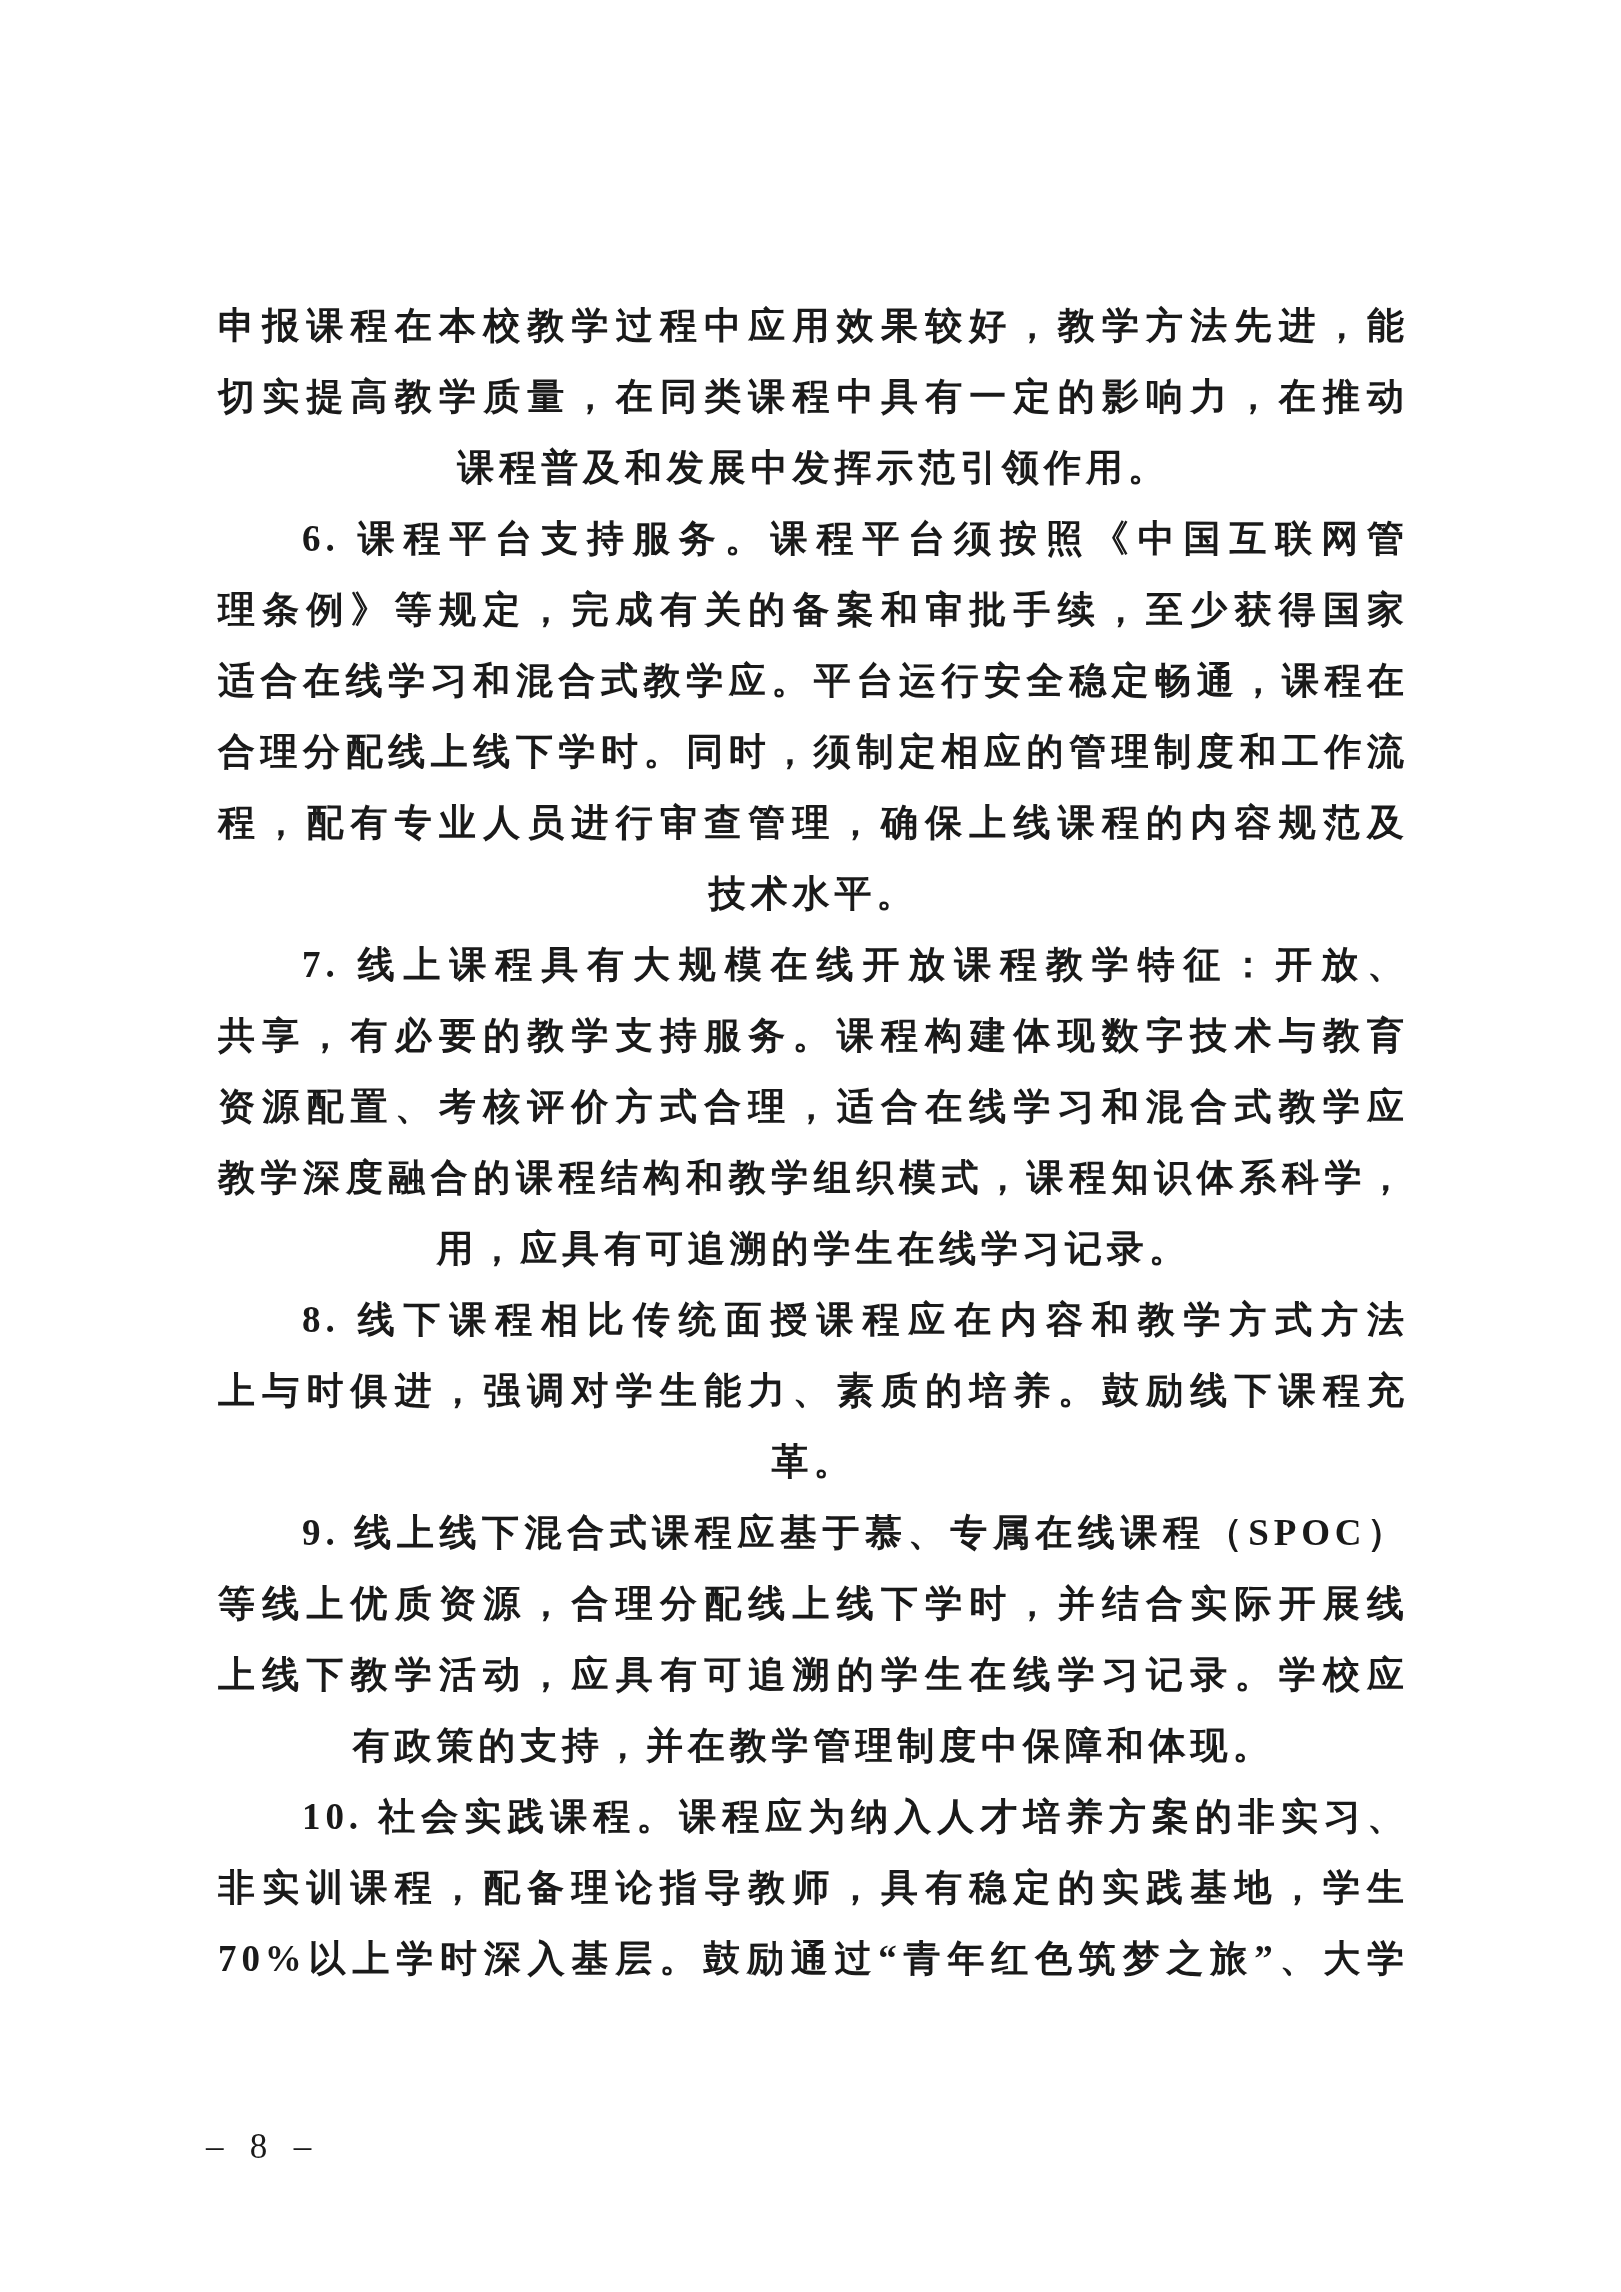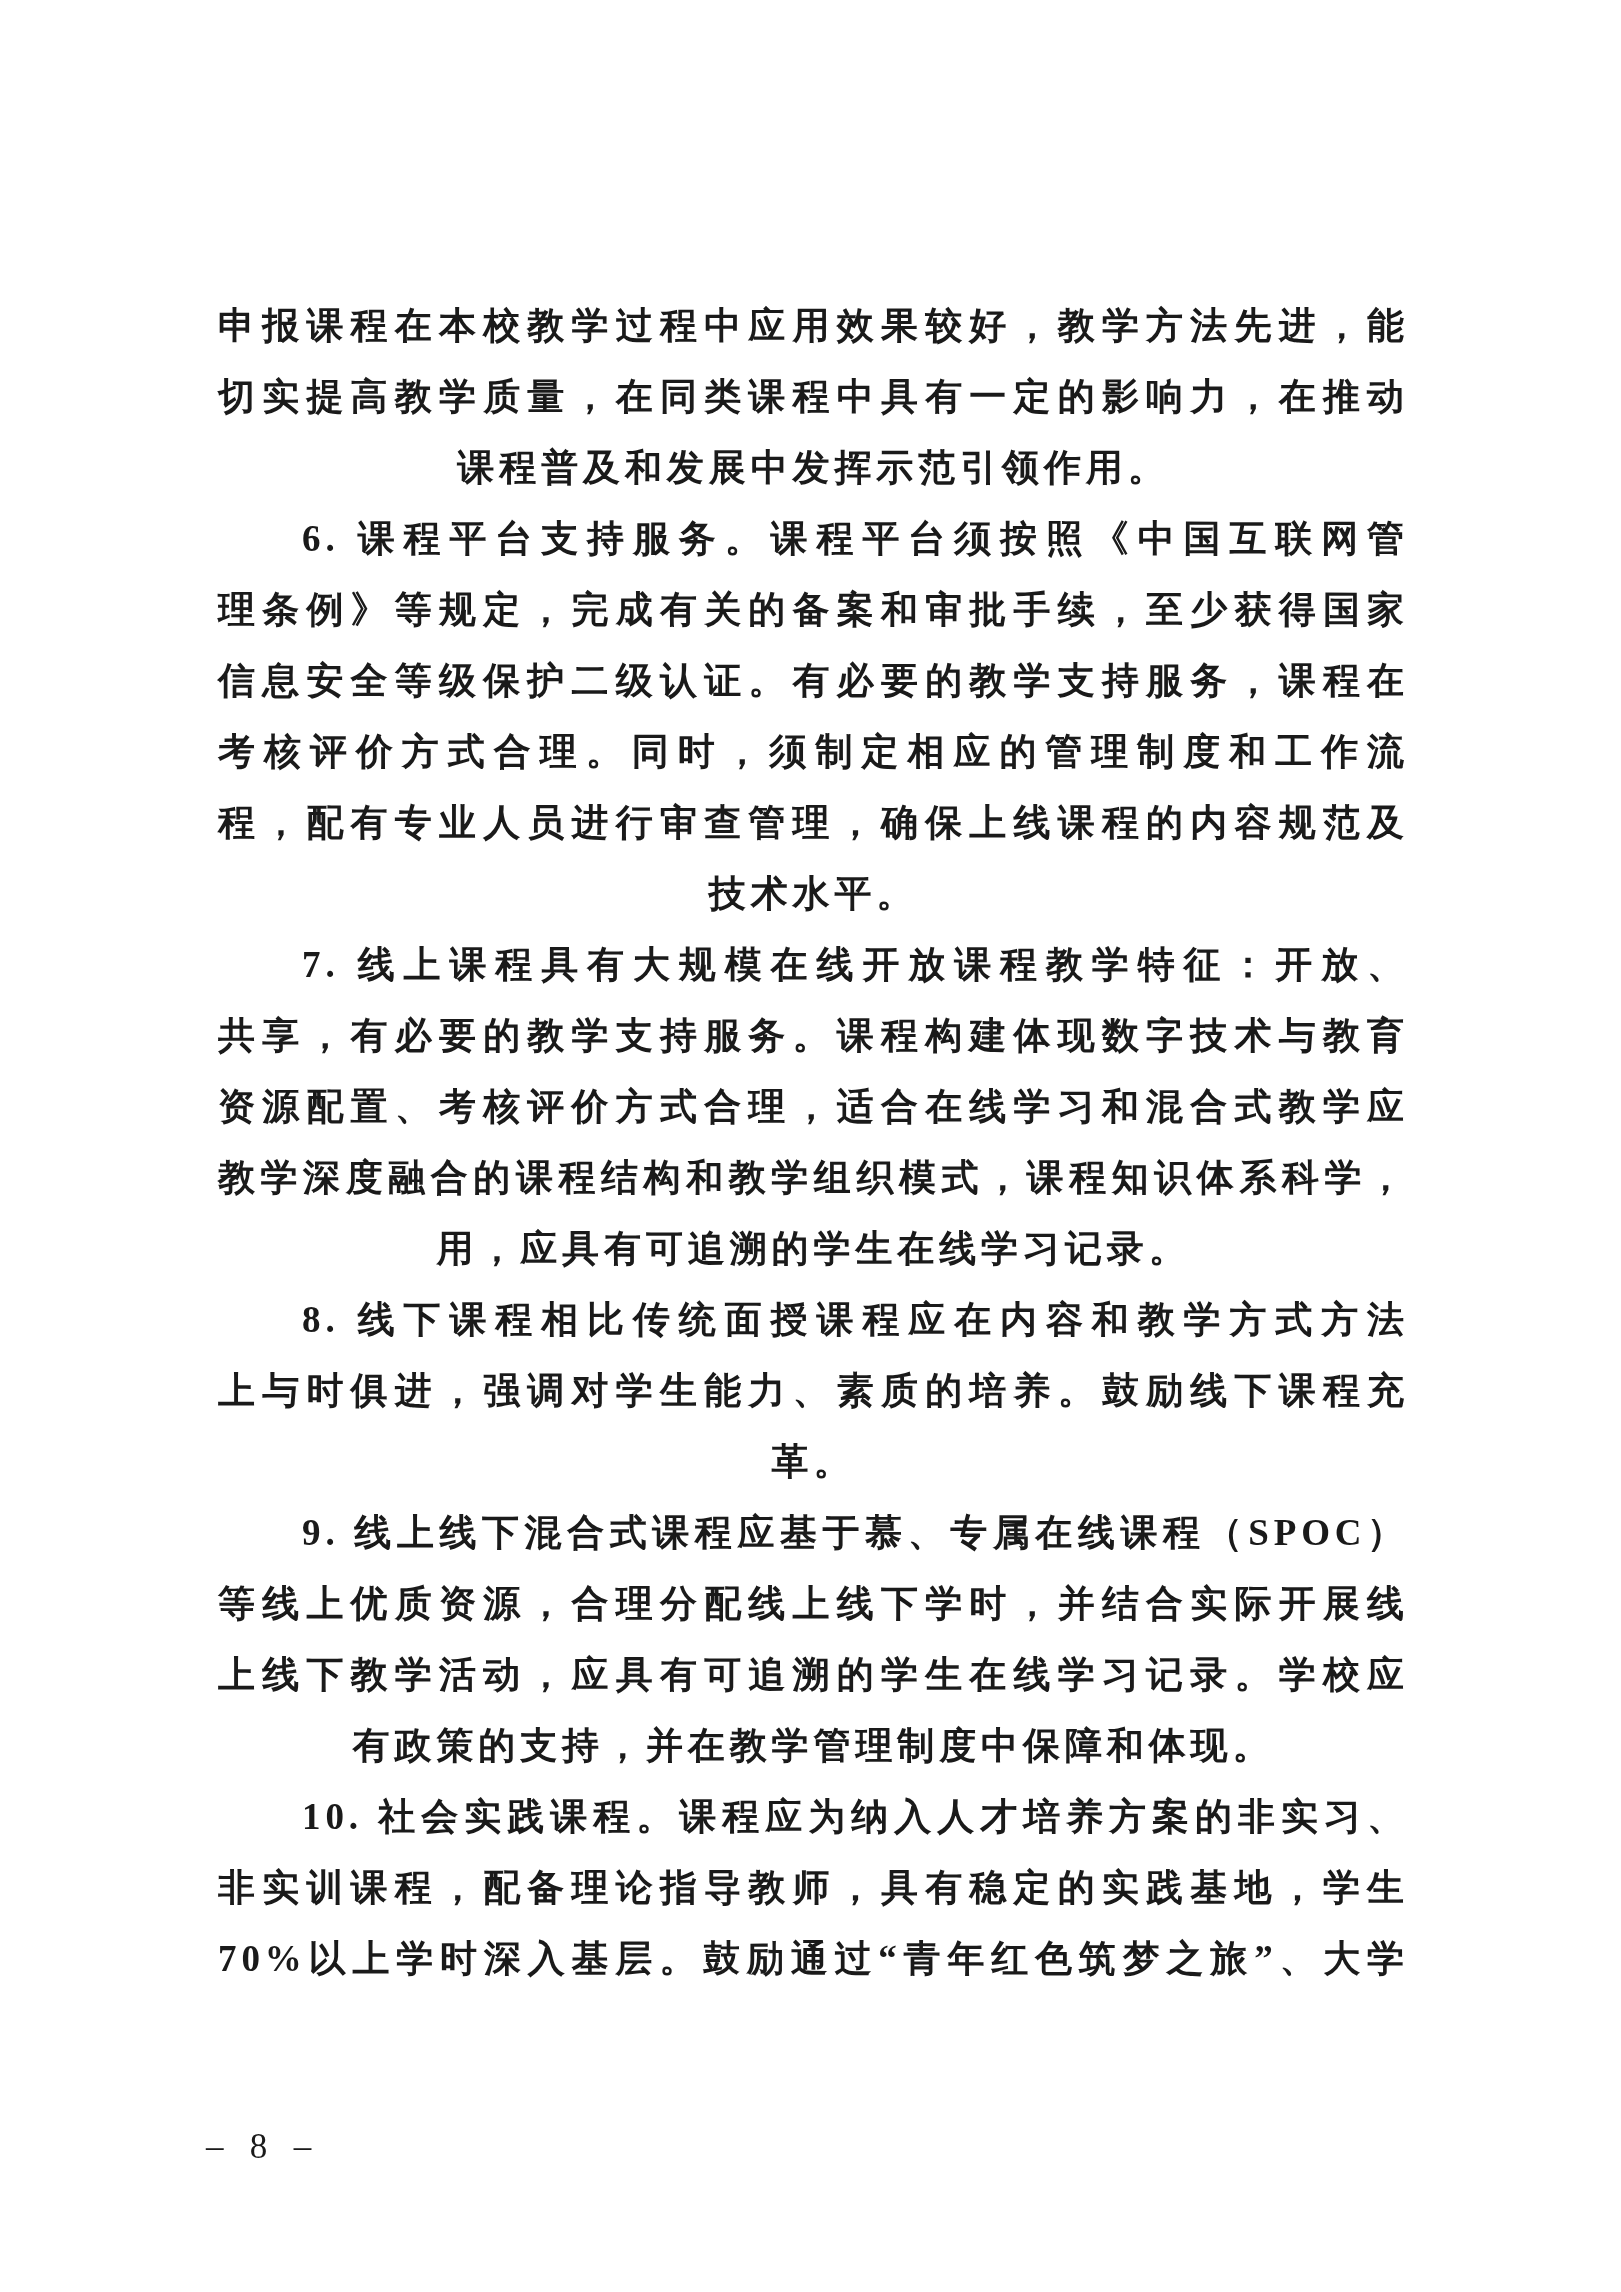--- a/index.html
+++ b/index.html
@@ -53,22 +53,22 @@
 </head>
 <body>
 
 <div class="page">
   <div class="body-text">
       <div class="line justify">申报课程在本校教学过程中应用效果较好，教学方法先进，能</div>
       <div class="line justify">切实提高教学质量，在同类课程中具有一定的影响力，在推动</div>
       <div class="line">课程普及和发展中发挥示范引领作用。</div>
       <div class="line indent justify">6. 课程平台支持服务。课程平台须按照《中国互联网管</div>
       <div class="line justify">理条例》等规定，完成有关的备案和审批手续，至少获得国家</div>
-      <div class="line justify">信息安全等级保护二级认证。有必要的教学支持服务，课程在</div>
-      <div class="line justify">考核评价方式合理。同时，须制定相应的管理制度和工作流</div>
+      <div class="line justify">适合在线学习和混合式教学应。平台运行安全稳定畅通，课程在</div>
+      <div class="line justify">合理分配线上线下学时。同时，须制定相应的管理制度和工作流</div>
       <div class="line justify">程，配有专业人员进行审查管理，确保上线课程的内容规范及</div>
       <div class="line">技术水平。</div>
       <div class="line indent justify">7. 线上课程具有大规模在线开放课程教学特征：开放、</div>
       <div class="line justify">共享，有必要的教学支持服务。课程构建体现数字技术与教育</div>
       <div class="line justify">资源配置、考核评价方式合理，适合在线学习和混合式教学应</div>
       <div class="line justify">教学深度融合的课程结构和教学组织模式，课程知识体系科学，</div>
       <div class="line">用，应具有可追溯的学生在线学习记录。</div>
       <div class="line indent justify">8. 线下课程相比传统面授课程应在内容和教学方式方法</div>
       <div class="line justify">上与时俱进，强调对学生能力、素质的培养。鼓励线下课程充</div>
       <div class="line">革。</div>

